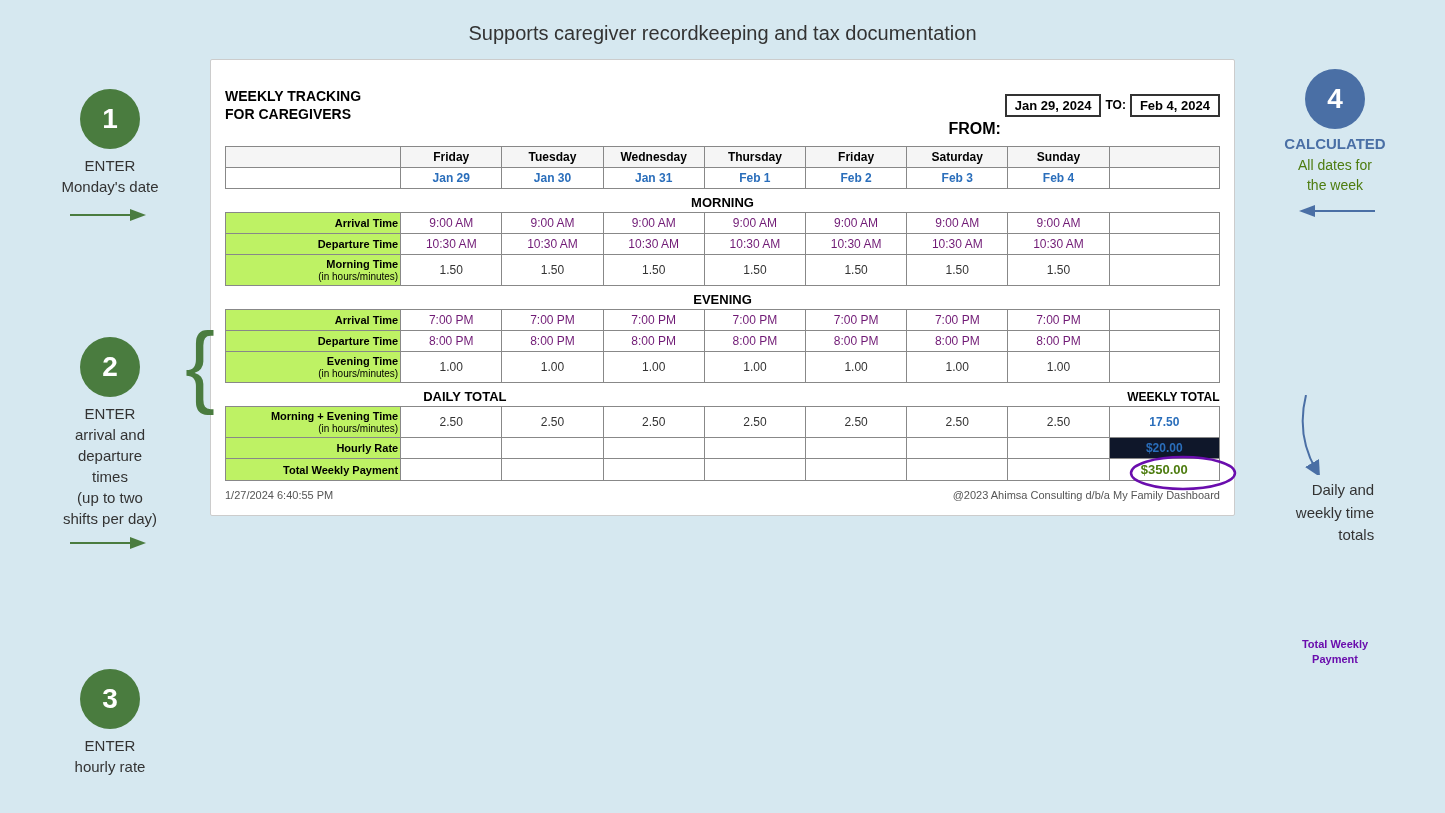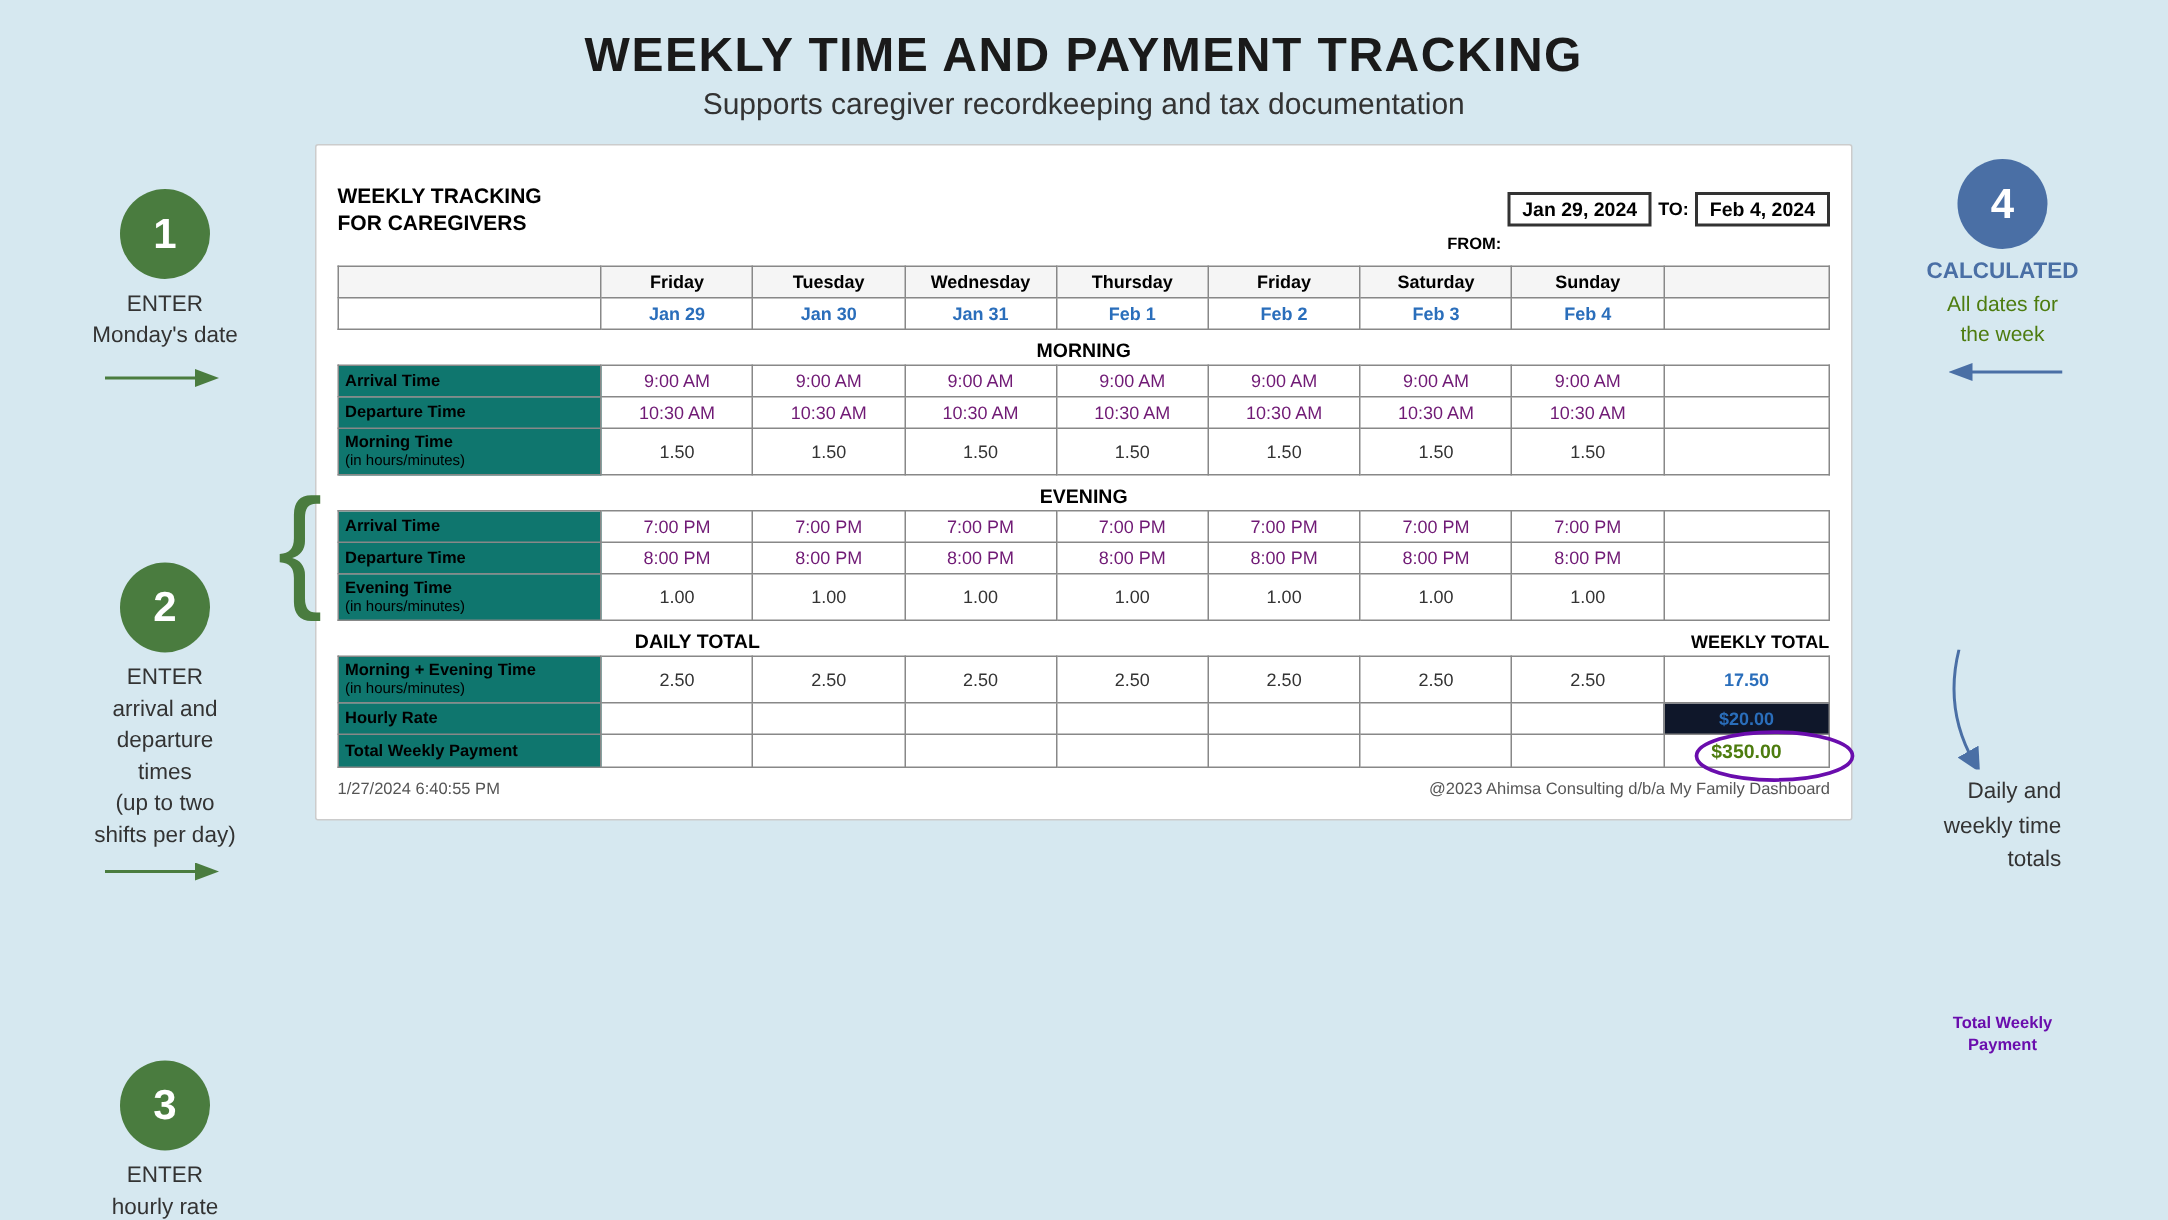--- a/index.html
+++ b/index.html
@@ -158,21 +158,21 @@
 
     .from-to-section {
       display: flex;
       align-items: center;
       gap: 4px;
       flex: 1;
       justify-content: flex-end;
     }
 
     .from-label {
-      font-size: 11px;
+      font-size: 16px;
       font-weight: bold;
       margin-top: 48px;
     }
 
     .date-box {
       border: 2px solid #333;
       padding: 2px 8px;
       font-size: 13px;
       font-weight: bold;
     }
@@ -195,24 +195,24 @@
       font-size: 12px;
       padding: 3px 2px;
     }
 
     .days-table th {
       font-weight: bold;
       background-color: #f5f5f5;
     }
 
     .days-table .label-cell {
-      text-align: left;
+      text-align: right;
       font-weight: bold;
       font-size: 11px;
-      background: #0f766e;
+      background: #bef264;
       min-width: 130px;
       padding-left: 4px;
     }
 
     .date-cell {
       color: #2a6ebb;
       font-weight: bold;
       font-size: 12px;
     }
 
@@ -258,21 +258,20 @@
     }
 
     
     .step1-block { margin-top: 20px; }
     .step2-block { margin-top: 80px; }
   </style>
 </head>
 <body>
 
 <div class="title-section">
-  <div class="main-title">WEEKLY TIME AND PAYMENT TRACKING</div>
   <div class="subtitle">Supports caregiver recordkeeping and tax documentation</div>
 </div>
 
 <div class="layout">
 
   <div class="left-sidebar">
 
     <div class="step-block step1-block">
       <div class="step-circle">
         <span>1</span>

